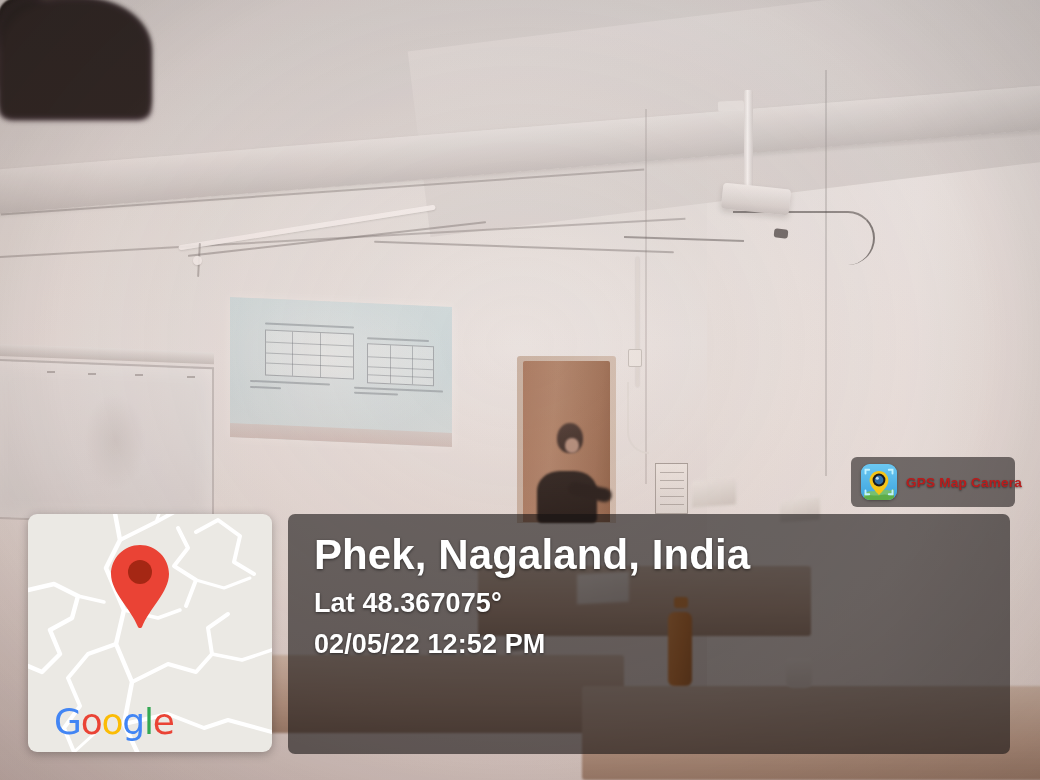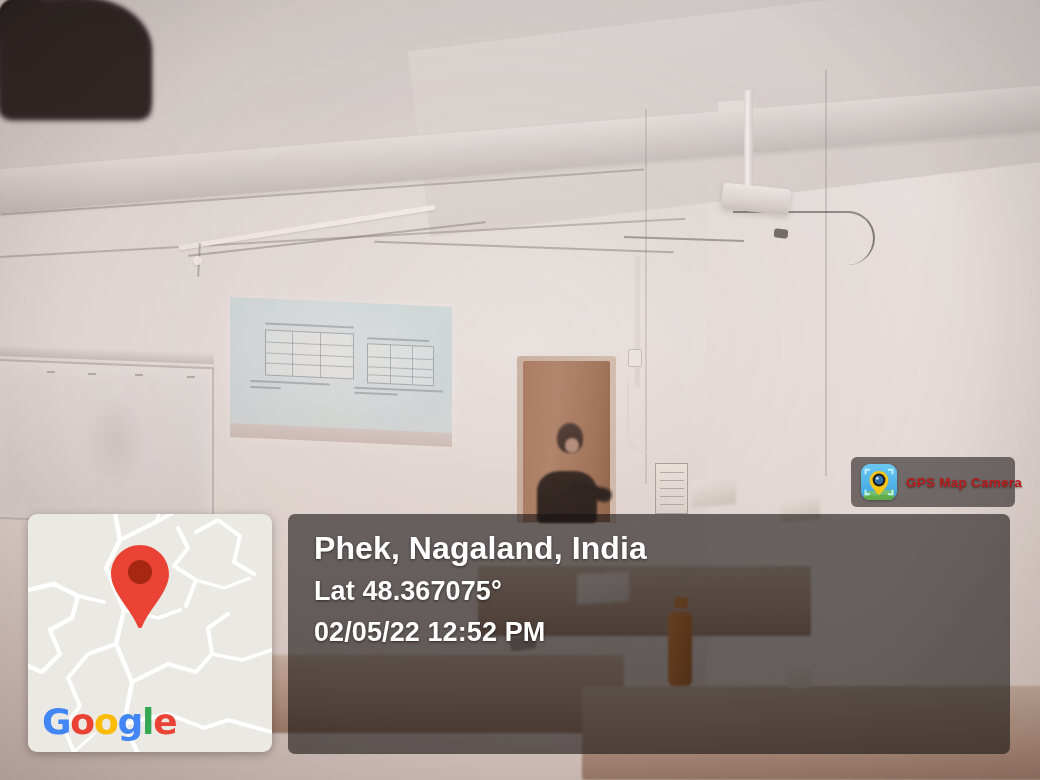--- a/index.html
+++ b/index.html
@@ -283,41 +283,41 @@
     border-radius:9px;
     overflow:hidden;
     box-shadow:0 2px 10px rgba(0,0,0,.28);
   }
   .map-roads { position:absolute; inset:0; }
   .gmaps-pin {
     position:absolute; left:46%; top:12%; width:62px; height:86px;
     transform:translateX(-50%);
   }
   .google-logo {
-    position:absolute; left:14px; bottom:12px;
-    font-size:36px; font-weight:700;
+    position:absolute; left:26px; bottom:12px;
+    font-size:36px; font-weight:400;
     letter-spacing:-1.2px;
     font-family:"DejaVu Sans", sans-serif;
     line-height:1;
     user-select:none;
   }
   .google-logo span { display:inline-block; }
 
   
   .info-panel {
     position:absolute;
     left:288px; top:514px; width:722px; height:240px;
     background:rgba(22,18,18,.60);
     border-radius:7px;
     padding:16px 20px 10px 26px;
     color:#fff;
     text-shadow:0 1px 3px rgba(0,0,0,.55);
   }
   .line-place {
-    font-size:32px; font-weight:700; line-height:1.18;
+    font-size:42px; font-weight:700; line-height:1.18;
     letter-spacing:.1px;
   }
   .line-addr {
     font-size:28px; font-weight:700; line-height:1.25;
     letter-spacing:.1px; margin-top:2px;
   }
   .line-lat, .line-long, .line-time {
     font-size:27px; font-weight:700; line-height:1.34;
     letter-spacing:.1px; margin-top:5px;
   }

